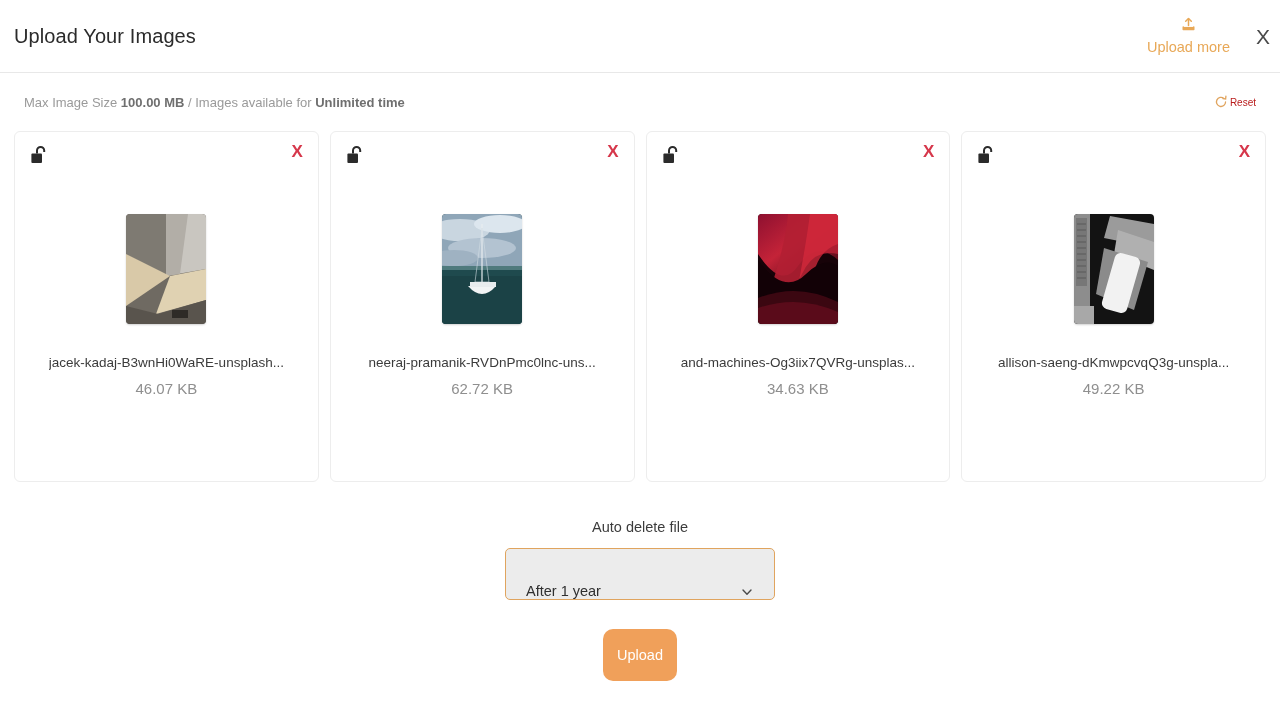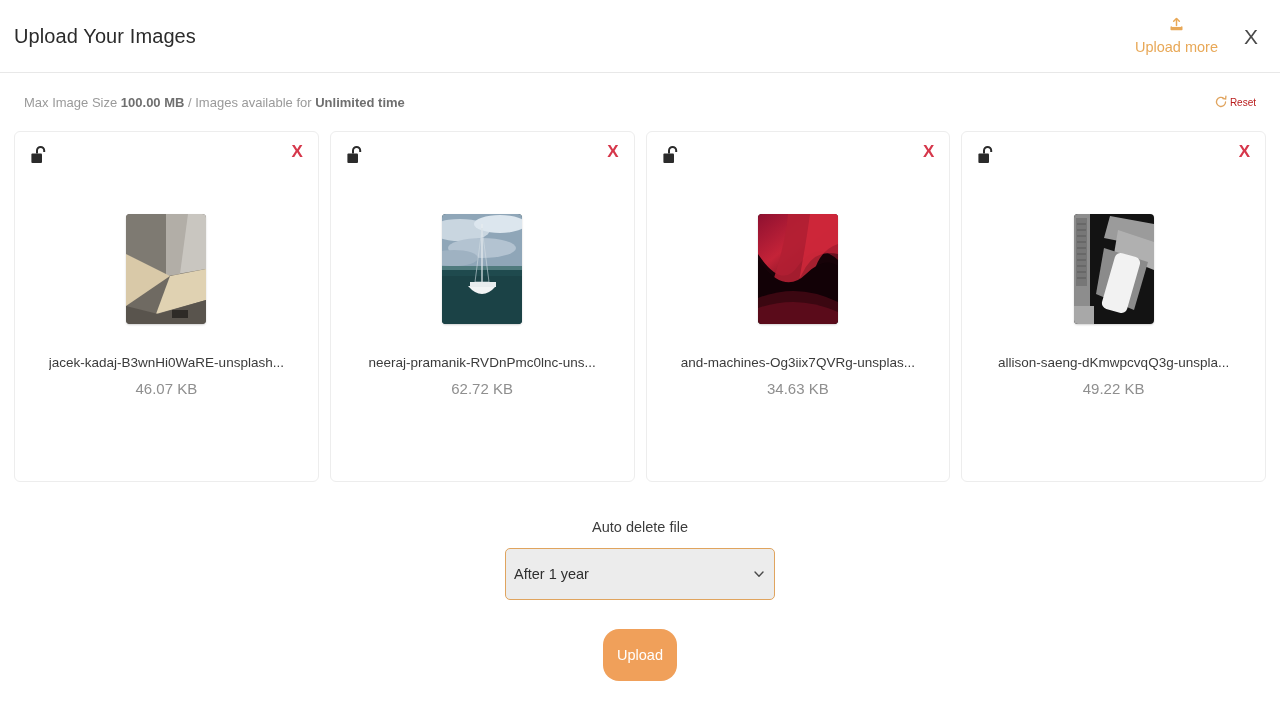--- a/index.html
+++ b/index.html
@@ -15,21 +15,21 @@
     overflow: hidden;
   }
 
   
   .header {
     height: 73px;
     box-sizing: border-box;
     border-bottom: 1px solid #e8e8e8;
     display: flex;
     align-items: center;
-    padding: 0 16px 0 14px;
+    padding: 0 4px 0 14px;
   }
   .page-title {
     font-size: 20px;
     font-weight: 400;
     color: #2b2b2b;
     letter-spacing: .1px;
   }
   .header-actions {
     margin-left: auto;
     display: flex;
@@ -175,40 +175,40 @@
     height: 52px;
   }
   .select-box {
     width: 100%;
     height: 100%;
     box-sizing: border-box;
     border: 1px solid #e0a45e;
     border-radius: 5px;
     background: #ececec;
     display: flex;
-    align-items: center;
-    padding: 0 8px;
+    align-items: flex-end;
+    padding: 0 20px;
     font-size: 14.5px;
     color: #2f2f2f;
     cursor: pointer;
     user-select: none;
   }
   .select-caret {
     margin-left: auto;
     display: inline-flex;
     width: 14px;
     height: 14px;
     color: #4a4a4a;
   }
   .upload-btn {
     margin-top: 29px;
     width: 74px;
     height: 52px;
     border: none;
-    border-radius: 16px;
+    border-radius: 10px;
     background: #f0a05a;
     color: #ffffff;
     font-size: 14.5px;
     font-family: "Liberation Sans", sans-serif;
     cursor: pointer;
   }
 </style>
 </head>
 <body>
 

